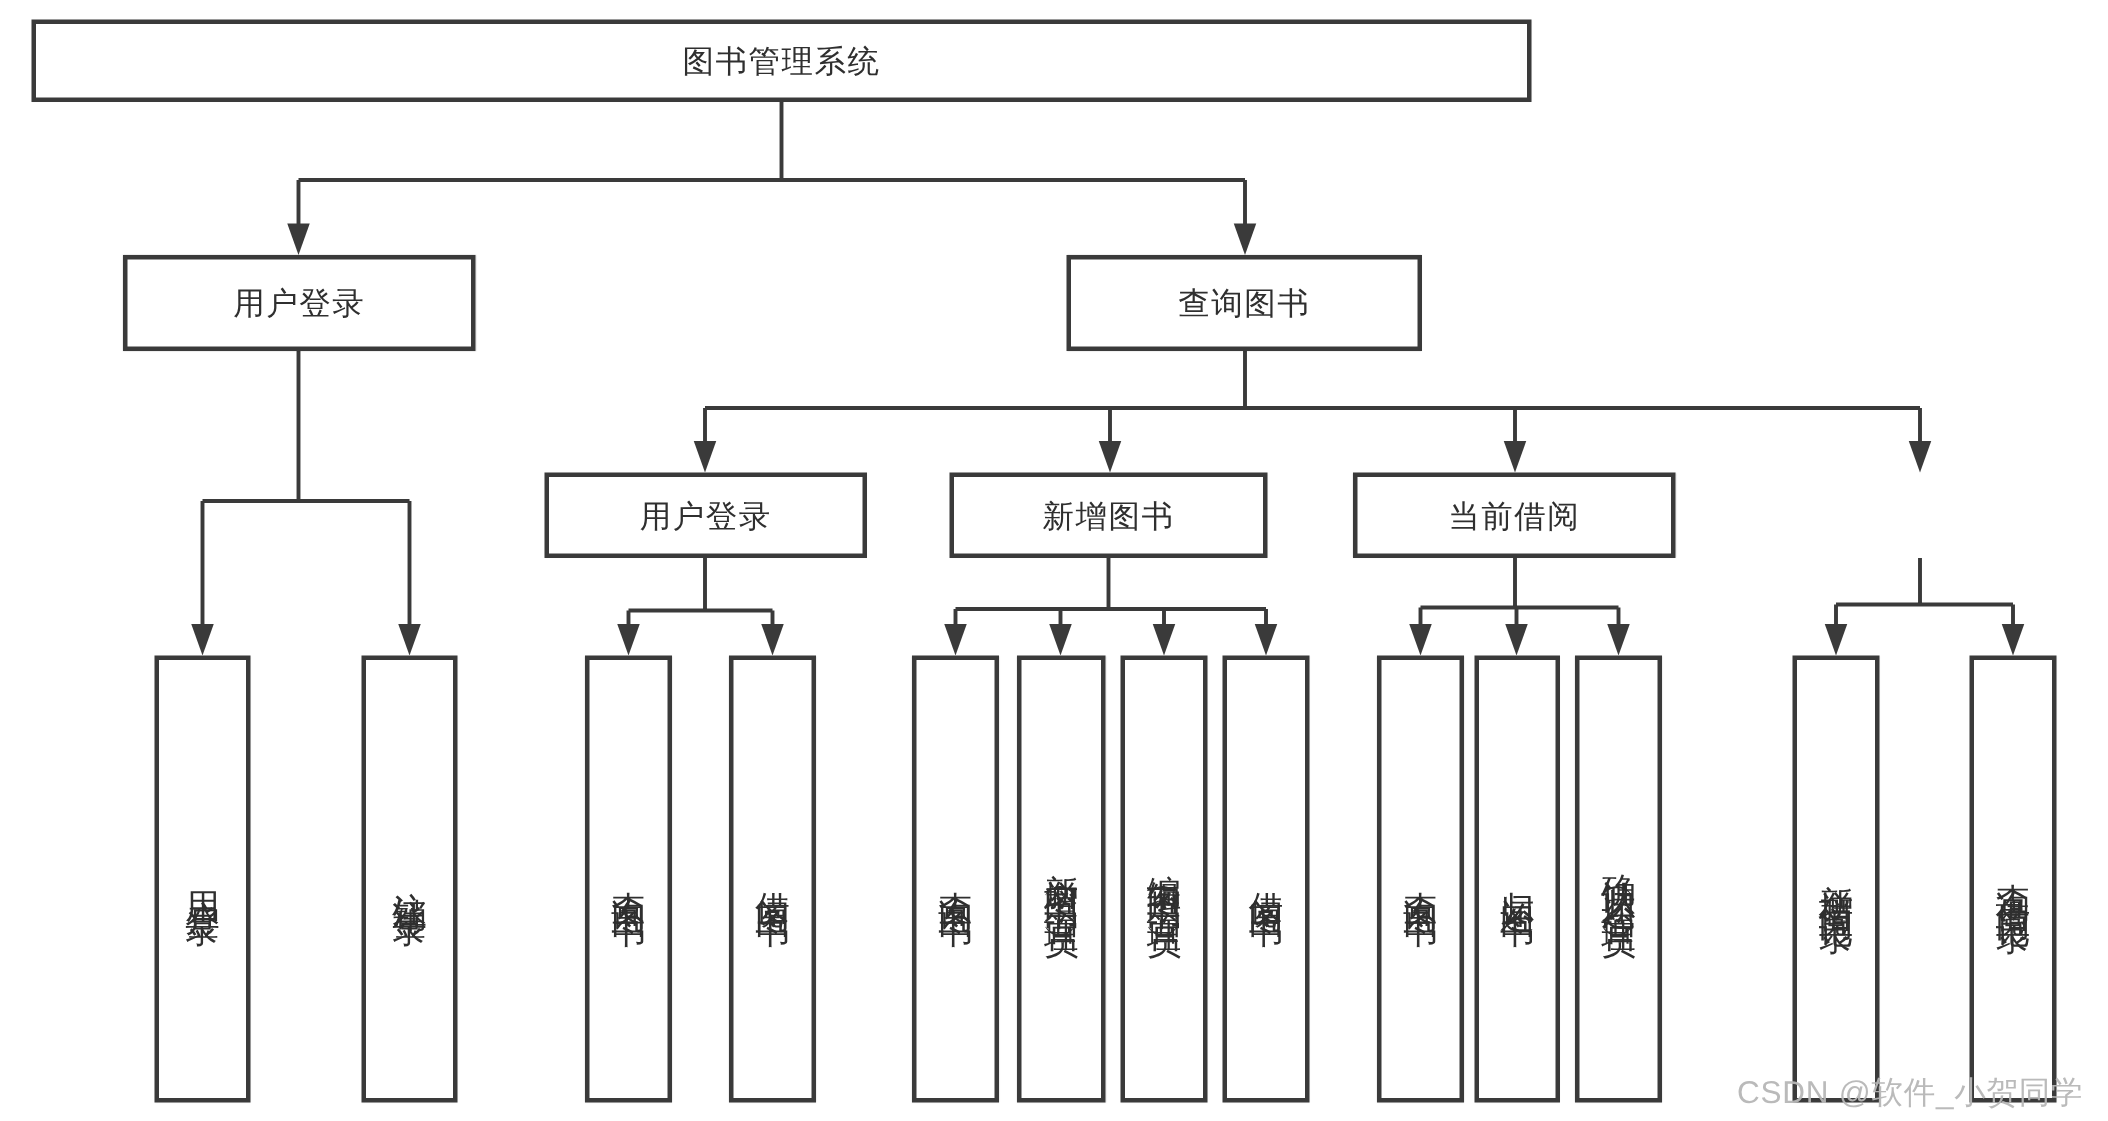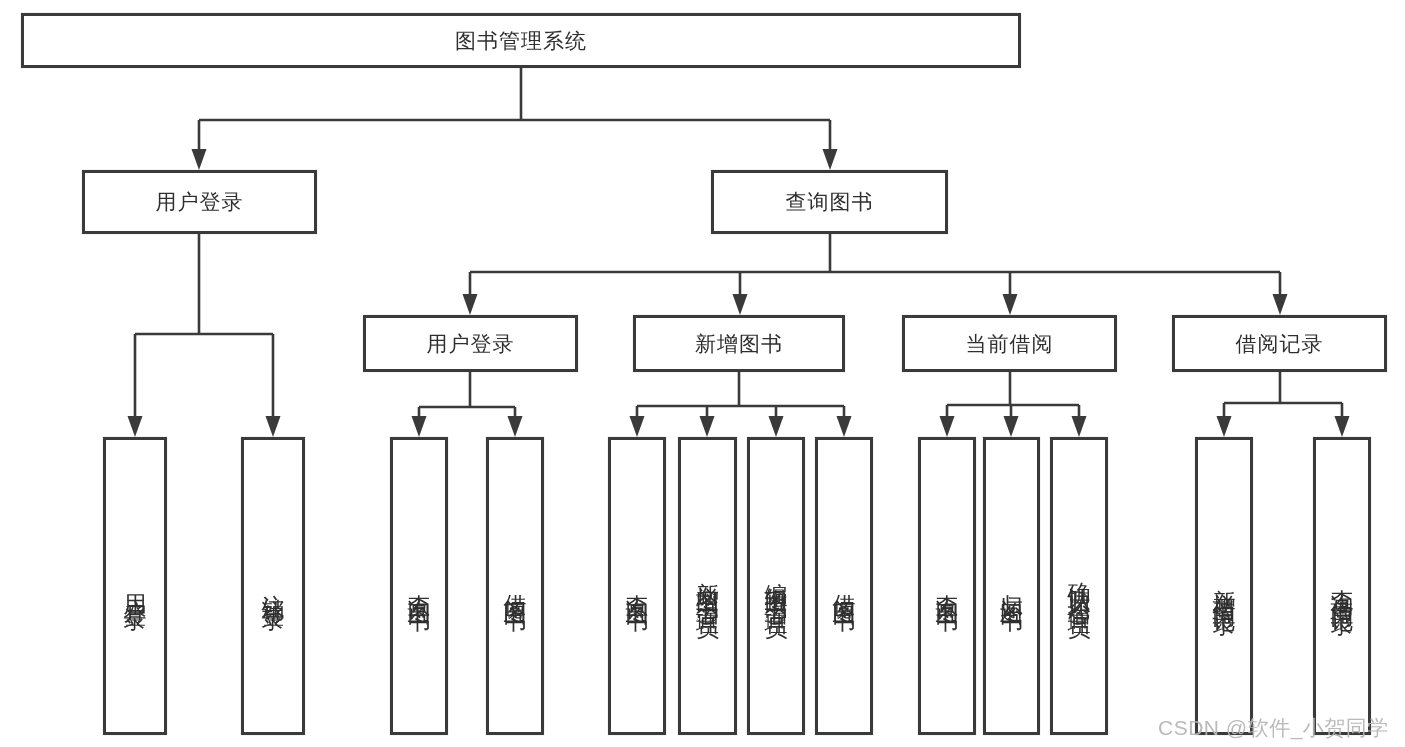--- a/index.html
+++ b/index.html
@@ -117,23 +117,20 @@
 
   <div class="node h" style="left:363px; top:315px; width:215px; height:57px;">
     <span class="label">用户登录</span>
   </div>
   <div class="node h" style="left:633px; top:315px; width:212px; height:57px;">
     <span class="label">新增图书</span>
   </div>
   <div class="node h" style="left:902px; top:315px; width:215px; height:57px;">
     <span class="label">当前借阅</span>
   </div>
-  <div class="node h" style="left:1172px; top:315px; width:215px; height:57px;">
-    <span class="label">借阅记录</span>
-  </div>
 
   <div class="node v" style="left:103px; top:437px; width:64px; height:298px;">
     <span class="label">用户登录</span>
   </div>
   <div class="node v" style="left:241px; top:437px; width:64px; height:298px;">
     <span class="label">注销登录</span>
   </div>
 
   <div class="node v" style="left:390px; top:437px; width:58px; height:298px;">
     <span class="label">查询图书</span>

